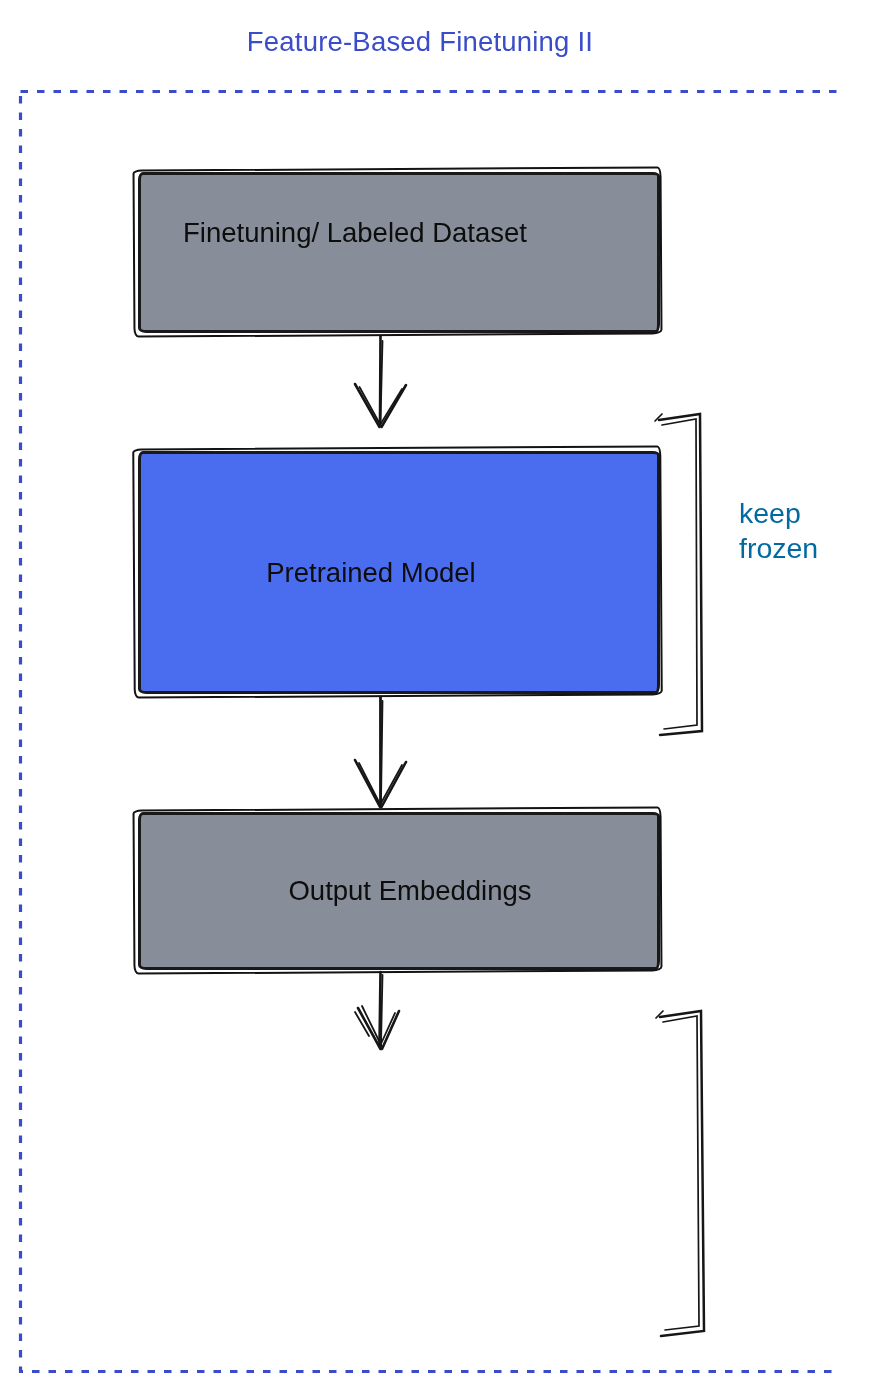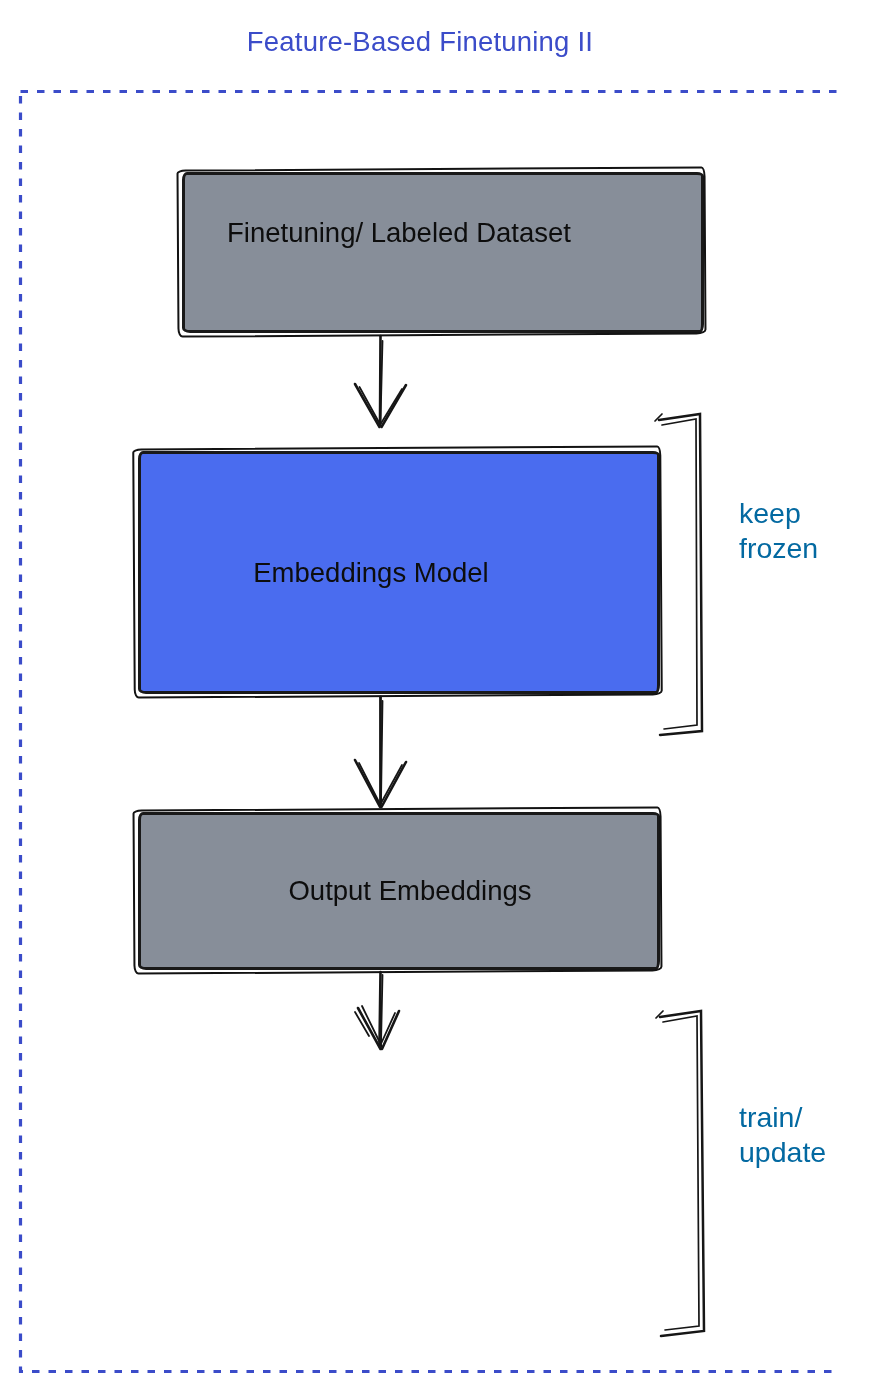--- a/index.html
+++ b/index.html
@@ -44,21 +44,20 @@
     border-radius: 9px 4px 10px 5px / 4px 10px 5px 9px;
     transform: rotate(-0.35deg);
     pointer-events: none;
   }
   .node-dataset {
     left: 138px; top: 172px; width: 522px; height: 161px;
     background: var(--gray, #878e99);
     align-items: flex-start;
     justify-content: flex-start;
     padding: 42px 0 0 42px;
-    margin-left: 44px;
   }
   .node-pretrained {
     left: 138px; top: 451px; width: 522px; height: 243px;
     background: var(--blue, #4a6cef);
     padding-right: 56px;
   }
   .node-embeddings {
     left: 138px; top: 812px; width: 522px; height: 158px;
     background: var(--gray, #878e99);
     padding-right: 22px;
@@ -140,25 +139,24 @@
       <path stroke-width="1.7" d="M663 1022 L697 1016 L699 1326 L665 1330"></path>
       <path stroke-width="1.7" d="M656 1018 L663 1011"></path>
     </g>
   </svg>
 
   <div class="node node-dataset">
     <span>Finetuning/ Labeled Dataset</span>
   </div>
 
   <div class="node node-pretrained">
-    <span>Embeddings Model</span>
+    <span>Pretrained Model</span>
   </div>
 
   <div class="node node-embeddings">
     <span>Output Embeddings</span>
   </div>
 
 
   <div class="annot annot-frozen">keep frozen</div>
 
-  <div class="annot annot-train">train/ update</div>
 
 </div>
 
 </body></html>

